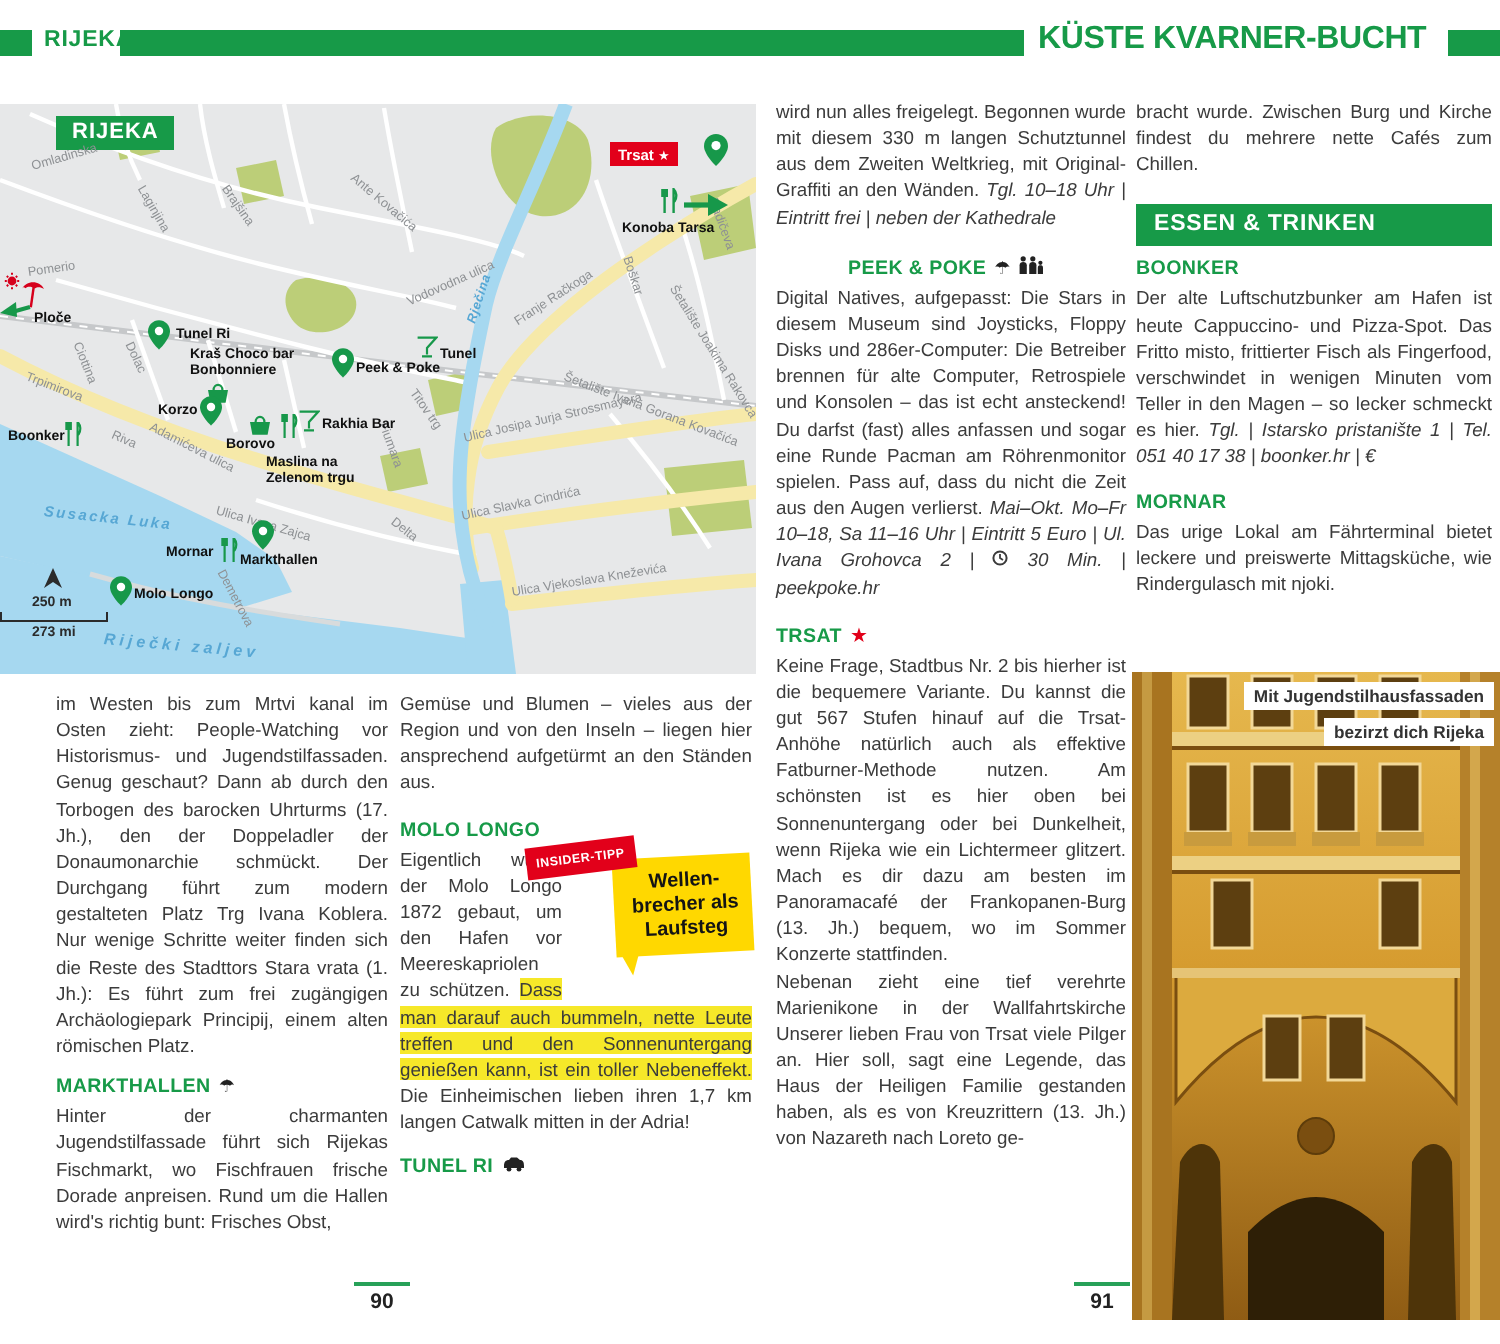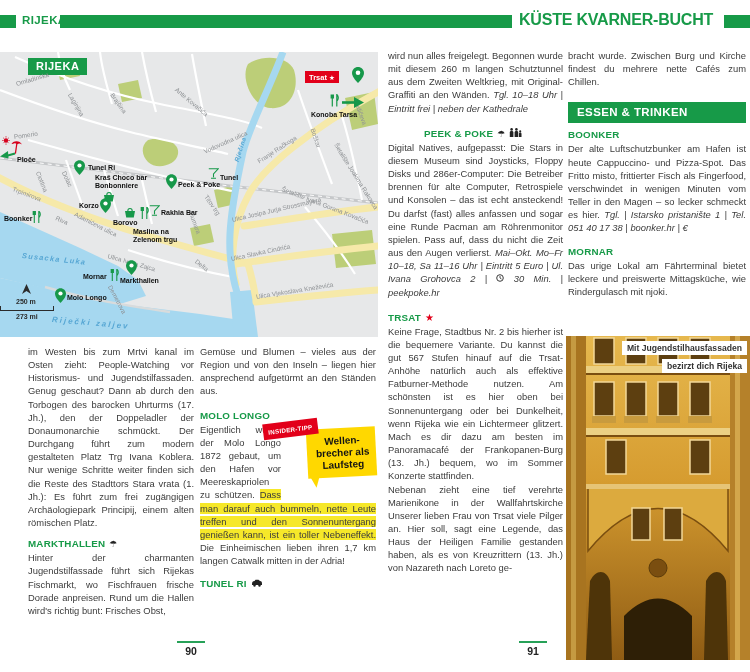--- a/index.html
+++ b/index.html
@@ -277,21 +277,21 @@
       <span>Eigentlich wurde der Molo Longo 1872 gebaut, um den Hafen vor Meereskapriolen zu schützen. </span><span class="hl">Dass man darauf auch bummeln, nette Leute treffen und den Sonnenuntergang genießen kann, ist ein toller Nebeneffekt.</span><span> Die Einheimischen lieben ihren 1,7 km langen Catwalk mitten in der Adria!</span>
     </p>
     <div class="h" style="margin-top:11px;"><span>TUNEL RI</span><span class="hicn"><svg width="12" height="8" viewBox="0 0 12 8">
             <path d="M1 5c0-2 .8-3 2.5-3L4.5.8h3L9 2c1.6 0 2 1.2 2 3v1H1z" fill="#222"></path>
             <circle cx="3.5" cy="6.6" r="1.2" fill="#222"></circle>
             <circle cx="8.5" cy="6.6" r="1.2" fill="#222"></circle>
           </svg></span></div>
   </div>
 
   <div class="col" style="left:388px;top:49px;width:175px;">
-    <p class="body"><span>wird nun alles freigelegt. Begonnen wurde mit diesem 260 m langen Schutztunnel aus dem Zweiten Weltkrieg, mit Original-Graffiti an den Wänden. </span><span class="it">Tgl. 10–18 Uhr | Eintritt frei | neben der Kathedrale</span></p>
+    <p class="body"><span>wird nun alles freigelegt. Begonnen wurde mit diesem 330 m langen Schutztunnel aus dem Zweiten Weltkrieg, mit Original-Graffiti an den Wänden. </span><span class="it">Tgl. 10–18 Uhr | Eintritt frei | neben der Kathedrale</span></p>
     <div class="h" style="margin-top:13px;padding-left:36px;"><span>PEEK &amp; POKE</span><span class="hicn">☂</span><span class="hicn"><svg width="13" height="9" viewBox="0 0 13 9">
             <g fill="#222">
               <circle cx="2.6" cy="1.4" r="1.3"></circle>
               <path d="M.8 9V4.6C.8 3.4 1.6 3 2.6 3s1.8.4 1.8 1.6V9z"></path>
               <circle cx="7.4" cy="1.4" r="1.3"></circle>
               <path d="M5.6 9V4.6c0-1.2.8-1.6 1.8-1.6s1.8.4 1.8 1.6V9z"></path>
               <circle cx="11.2" cy="3.4" r="1.05"></circle>
               <path d="M9.9 9V5.9c0-1 .6-1.3 1.3-1.3s1.3.3 1.3 1.3V9z"></path>
             </g>
           </svg></span></div>
@@ -358,15 +358,15 @@
       <path d="M24,245 C30,233 40,233 44,245 L46,324 L20,324 Z" fill="#4e3409"></path>
       <path d="M140,245 C146,233 156,233 160,245 L162,324 L138,324 Z" fill="#4e3409"></path>
       <path d="M58,324 L58,280 Q92,245 126,280 L126,324 Z" fill="#2e1f06"></path>
       <rect x="20" y="148" width="144" height="5" fill="#e6c476"></rect>
     </svg>
     <div class="cap" style="right:3px;top:5px;">Mit Jugendstilhausfassaden</div>
     <div class="cap" style="right:3px;top:23px;">bezirzt dich Rijeka</div>
   </div>
 
   <div class="pn" style="left:177px;top:641px;">90</div>
-  <div class="pn" style="left:519px;top:641px;">91</div>
+  <div class="pn" style="left:537px;top:641px;">91</div>
 
 </div>
 
 </body></html>

